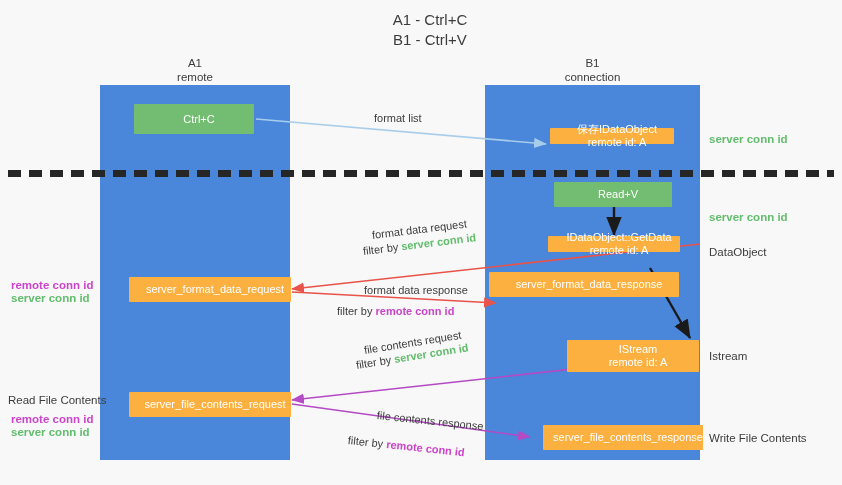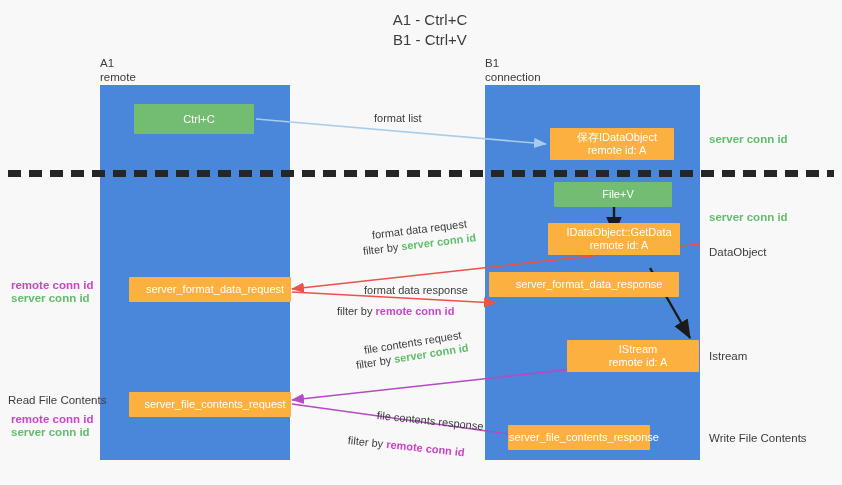--- a/index.html
+++ b/index.html
@@ -19,21 +19,21 @@
   }
   .col {
     position: absolute;
     background: #4a86da;
   }
   #col-a1 { left: 100px; top: 85px; width: 190px; height: 375px; }
   #col-b1 { left: 485px; top: 85px; width: 215px; height: 375px; }
 
   .col-header {
     position: absolute;
-    text-align: left;
+    text-align: center;
     font-size: 11.5px;
     color: #3c3c3c;
     line-height: 14px;
   }
   #hdr-a1 { left: 100px; top: 56px; width: 190px; }
   #hdr-b1 { left: 485px; top: 56px; width: 215px; }
 
   #title {
     position: absolute;
     left: 0;
@@ -151,30 +151,30 @@
 
     <line x1="292" y1="404" x2="530" y2="437" stroke="#b44ac4" stroke-width="1.6" marker-end="url(#ah-purple)"></line>
   </svg>
 
   <div id="dash-line"></div>
 
   <div class="box green" style="left:134px; top:104px; width:120px; height:30px;">
     <span>Ctrl+C</span>
   </div>
 
-  <div class="box orange" style="left:550px; top:128px; width:124px; height:32px;text-align:center;">
+  <div class="box orange" style="left:550px; top:128px; width:124px; height:16px;text-align:center;">
     <span>保存IDataObject</span>
     <span>remote id: A</span>
   </div>
 
   <div class="box green" style="left:554px; top:182px; width:118px; height:25px;">
-    <span>File+V</span>
-  </div>
-
-  <div class="box orange" style="left:548px; top:223px; width:132px; height:32px;">
+    <span>Read+V</span>
+  </div>
+
+  <div class="box orange" style="left:548px; top:236px; width:132px; height:16px;">
     <span>IDataObject::GetData</span>
     <span>remote id: A</span>
   </div>
 
   <div class="box orange" style="left:567px; top:340px; width:132px; height:32px;">
     <span>IStream</span>
     <span>remote id: A</span>
   </div>
 
   <div class="box orange" style="left:129px; top:277px; width:162px; height:25px;">
@@ -182,21 +182,21 @@
   </div>
 
   <div class="box orange" style="left:489px; top:272px; width:190px; height:25px;">
     <span>server_format_data_response</span>
   </div>
 
   <div class="box orange" style="left:129px; top:392px; width:162px; height:25px;">
     <span>server_file_contents_request</span>
   </div>
 
-  <div class="box orange" style="left:508px; top:425px; width:142px; height:25px;">
+  <div class="box orange" style="left:543px; top:425px; width:160px; height:25px;">
     <span>server_file_contents_response</span>
   </div>
 
   <div class="arrow-label" style="left:374px; top:112px;">format list</div>
 
   <div class="arrow-label rot-up" style="left:372px; top:229px;">format data request</div>
   <div class="arrow-label rot-up" style="left:363px; top:245px;"><span>filter by </span><b class="conn-green">server conn id</b></div>
 
   <div class="arrow-label" style="left:364px; top:284px;">format data response</div>
   <div class="arrow-label" style="left:337px; top:305px;"><span>filter by </span><b class="conn-magenta">remote conn id</b></div>

